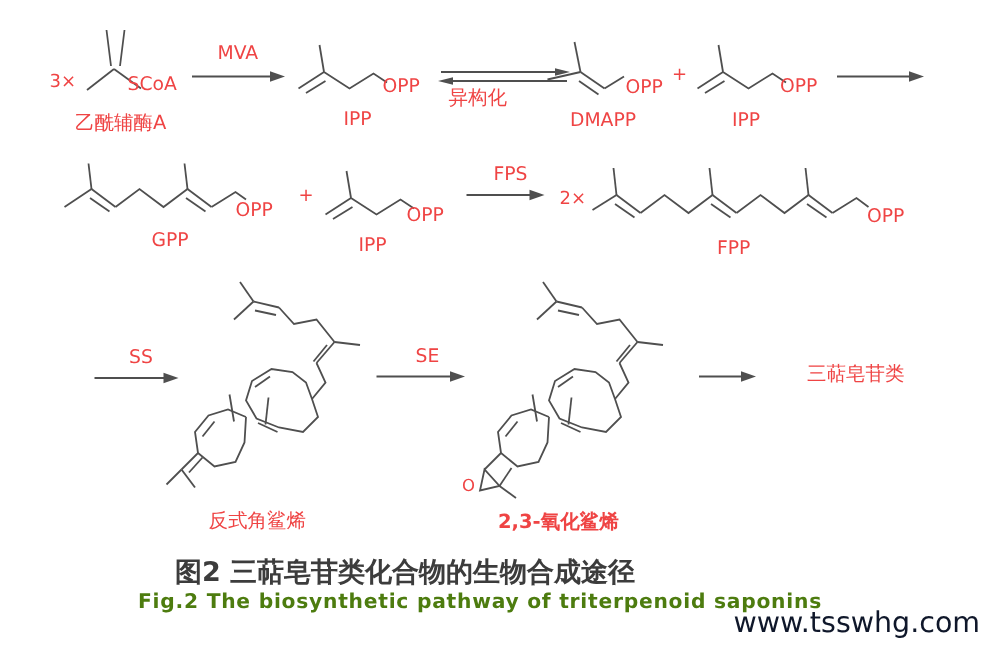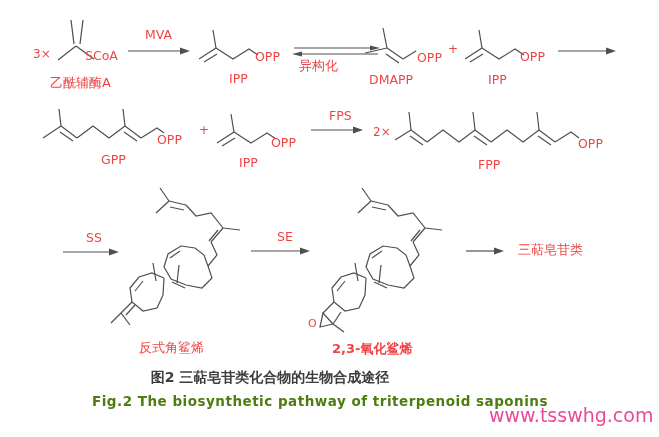--- a/index.html
+++ b/index.html
@@ -8,24 +8,24 @@
   .abs{position:absolute;}
   .t{position:absolute;white-space:nowrap;line-height:1;color:#ef4444;}
   .s11{font-size:11px;}
   .s12{font-size:12px;}
   .s13{font-size:12.5px;}
   .zh{font-size:13px;}
   svg{overflow:visible;}
   svg path, svg line{stroke:#4f4f4f;stroke-width:1.2;fill:none;}
   svg polygon{fill:#4f4f4f;stroke:none;}
   .cap-zh{position:absolute;left:60px;top:369px;width:420px;text-align:center;
-          font-size:14px;font-weight:bold;color:#3c3c3c;}
+          font-size:18px;font-weight:bold;color:#3c3c3c;}
   .cap-en{position:absolute;left:60px;top:393px;width:520px;text-align:center;
           font-size:13.5px;font-weight:bold;color:#4d7c0f;letter-spacing:0.5px;}
-  .watermark{position:absolute;left:489px;top:404px;font-size:19px;color:#ec4899;}
+  .watermark{position:absolute;left:489px;top:404px;font-size:19px;color:#0f172a;}
 </style>
 </head>
 <body>
 
 <div class="canvas">
 
   
   <svg width="0" height="0">
     <defs>
       <g id="ipp-shape">
@@ -88,21 +88,21 @@
   </svg>
 
   <svg class="abs" style="left:362px;top:24px;" width="65" height="45">
     <path d="M21,4 L25,24"></path>
     <path d="M3,29 L25,24"></path>
     <path d="M25,24 L41,35"></path>
       <path d="M24,30 L37,39"></path>
     <path d="M41,35 L54,27"></path>
   </svg>
   <span class="t s13" style="left:417px;top:52px;">OPP</span>
-  <span class="t s13" style="left:369px;top:74px;">DMAPP</span>
+  <span class="t s13" style="left:380px;top:74px;">DMAPP</span>
 
   <span class="t s12" style="left:448px;top:43px;">+</span>
 
   <svg class="abs" style="left:458px;top:26px;" width="75" height="45">
     <use href="#ipp-shape"></use>
   </svg>
   <span class="t s13" style="left:520px;top:51px;">OPP</span>
   <span class="t s13" style="left:488px;top:74px;">IPP</span>
 
   <svg class="abs" style="left:558px;top:46px;" width="58" height="10">
@@ -188,20 +188,20 @@
     <path d="M21,140 L32,148"></path>
     <path d="M21,140 L29,128"></path>
   </svg>
   <span class="t s11" style="left:308px;top:318px;">O</span>
   <span class="t zh" style="left:332px;top:342px;font-weight:bold;">2,3-氧化鲨烯</span>
 
   <svg class="abs" style="left:466px;top:246px;" width="38" height="10">
     <line x1="0" y1="5" x2="29" y2="5"></line>
       <polygon points="38,5 28,1.5 28,8.5"></polygon>
   </svg>
-  <span class="t zh" style="left:518px;top:243px;text-align:right;">三萜皂苷类</span>
+  <span class="t zh" style="left:538px;top:243px;text-align:right;">三萜皂苷类</span>
 
   
   <div class="cap-zh">图2 三萜皂苷类化合物的生物合成途径</div>
   <div class="cap-en">Fig.2 The biosynthetic pathway of triterpenoid saponins</div>
   <div class="watermark">www.tsswhg.com</div>
 
 </div>
 
 </body></html>

